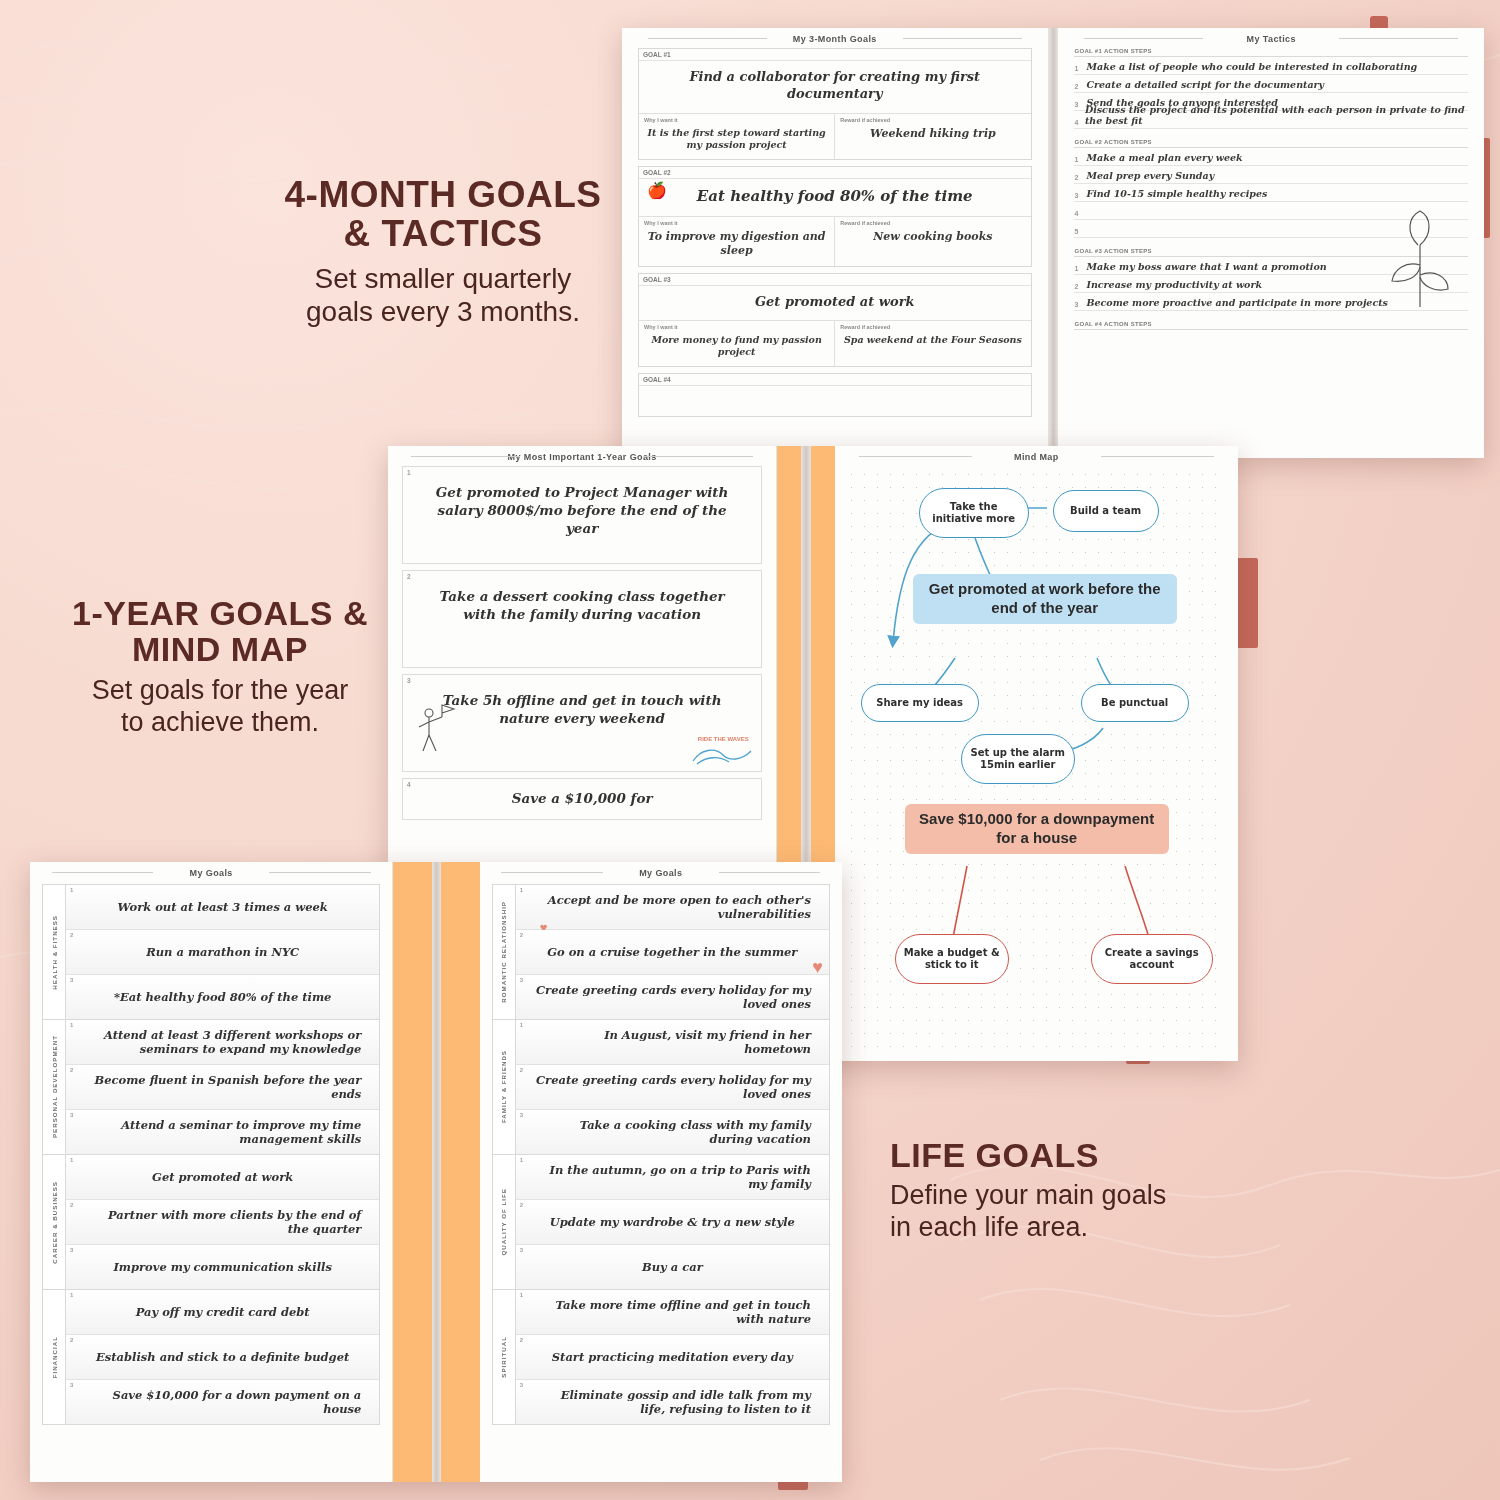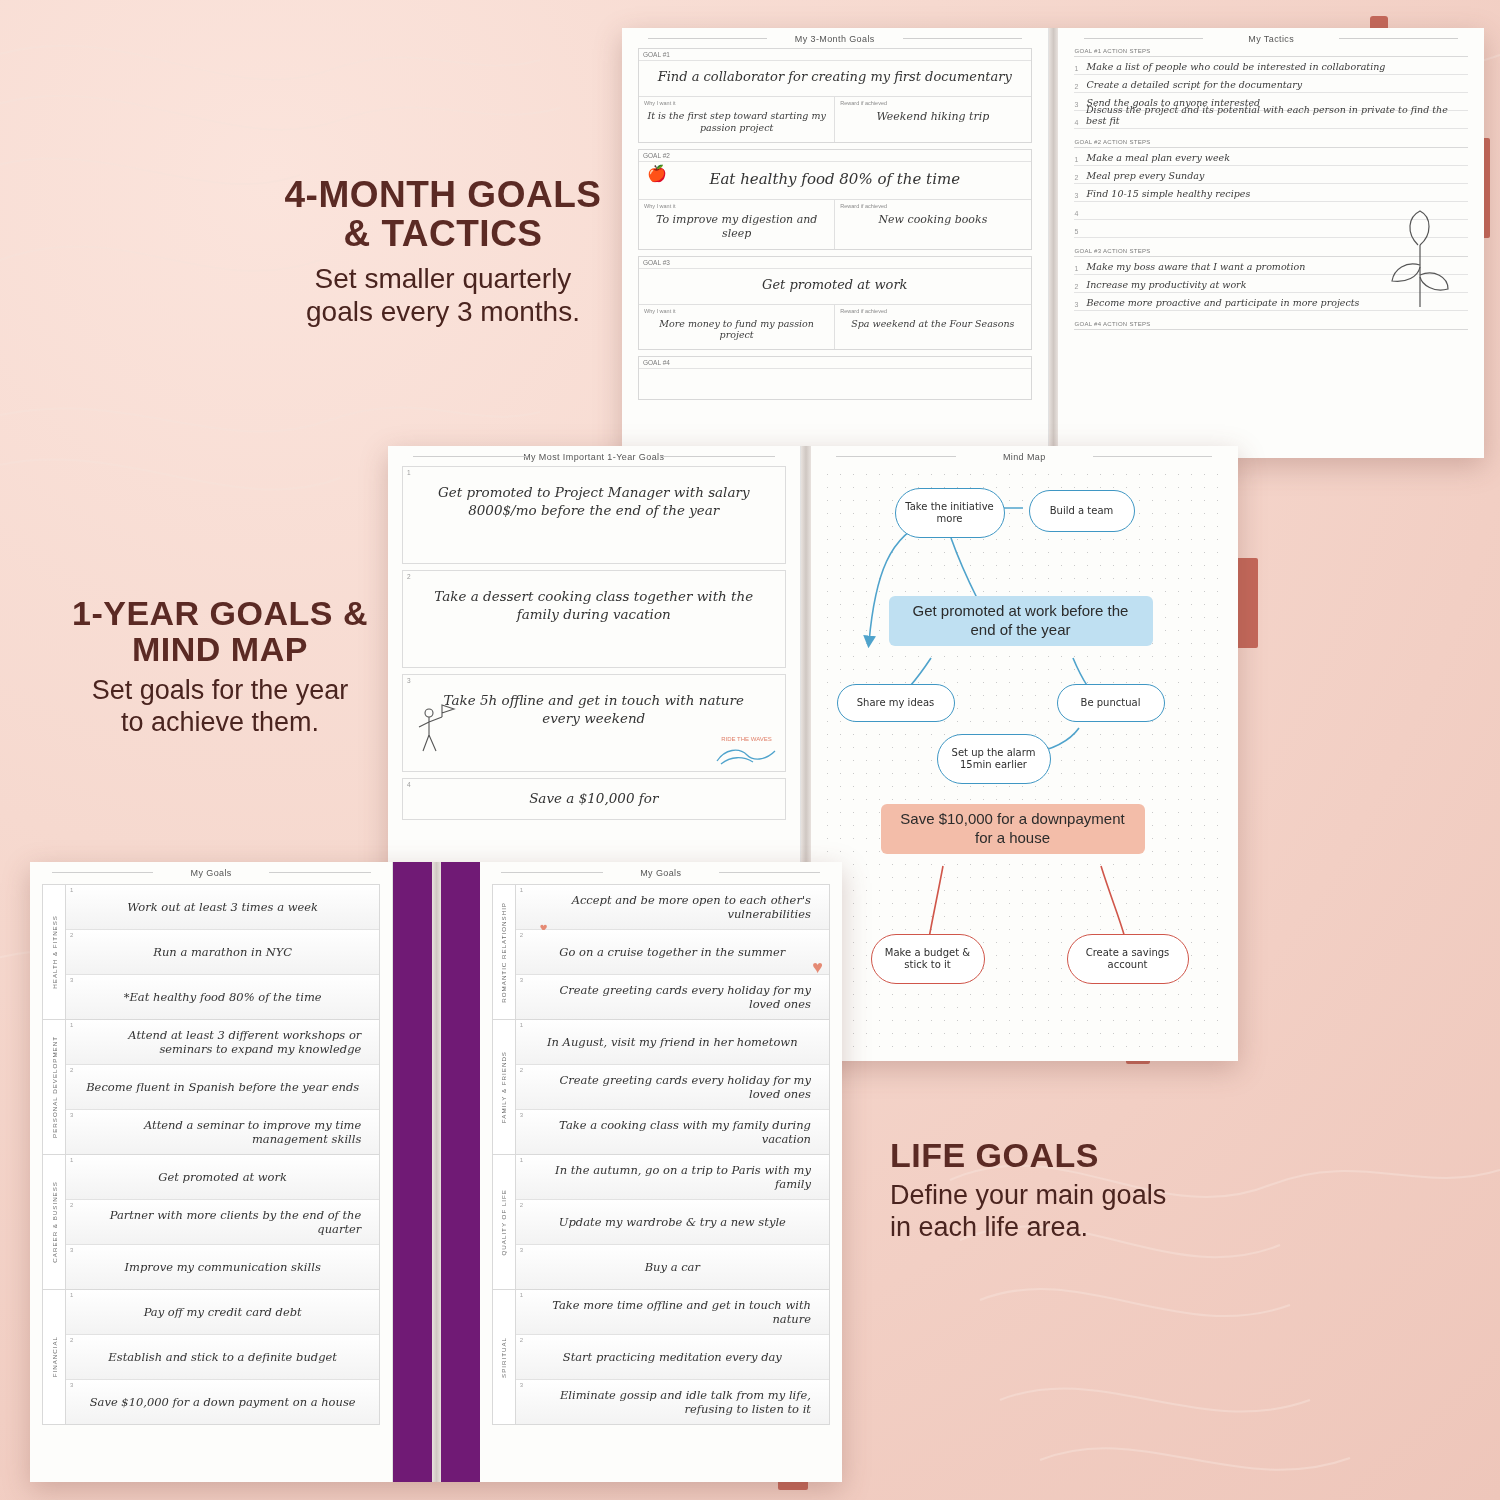--- a/index.html
+++ b/index.html
@@ -20,24 +20,25 @@
     font-weight:bold;letter-spacing:.5px;line-height:1.05;
   }
   .headline .sub{
     font-family:Liberation Sans, sans-serif;
     line-height:1.18;color:#4a241f;
   }
 
   
   .spread{
     position:absolute;
-    background:#701a75;
+    background:#fdba74;
     box-shadow:0 8px 26px rgba(120,70,60,.28);
     display:flex;
     overflow:hidden;
+    font-weight:bold;
   }
   .page{background:#fdfdfb;position:relative;overflow:hidden;}
   .page.left{border-right:1px solid #e2e2e2;}
   .gutter{
     width:10px;background:linear-gradient(to right,#e8e2de,#cfc7c2,#e8e2de);
   }
   .pg-title{
     text-align:center;font-size:9px;color:#555;letter-spacing:.4px;
     padding:6px 0 4px;position:relative;
   }
@@ -71,21 +72,21 @@
 
   .tactic-block{margin:0 16px 10px;}
   .tactic-head{font-size:6px;color:#7b7b7b;border-bottom:1px solid #d9d9d9;padding-bottom:2px;letter-spacing:.3px;}
   .tactic-line{
     display:flex;align-items:flex-end;border-bottom:1px solid #e4e4e4;height:17px;
   }
   .tactic-num{font-size:7px;color:#9a9a9a;width:12px;padding-bottom:2px;}
   .tactic-txt{font-size:9.5px;color:#3a3a3a;padding-bottom:2px;}
 
   
-  #spread-1year{left:388px;top:446px;width:850px;height:615px;}
+  #spread-1year{left:388px;top:446px;width:850px;height:615px;gap:24px;}
   #spread-1year .page.left{width:412px;height:615px;}
   #spread-1year .page.right{width:428px;height:615px;background:#fdfdfb;}
   .yr-item{margin:0 14px 6px;border:1px solid #dcdcdc;position:relative;min-height:78px;}
   .yr-num{position:absolute;left:4px;top:2px;font-size:6.5px;color:#9b9b9b;}
   .yr-text{text-align:center;font-size:13.5px;color:#333;padding:16px 26px;line-height:1.35;}
 
   .dotgrid{
     position:absolute;inset:22px 10px 10px 10px;
     background-image:radial-gradient(#c9c9c9 .9px, transparent 1px);
     background-size:13px 13px;
@@ -378,21 +379,21 @@
       </g>
       <defs>
         <marker id="ar" markerWidth="8" markerHeight="8" refX="4" refY="4" orient="auto">
           <path d="M0,0 L8,4 L0,8 z" fill="#4fa3cc"></path>
         </marker>
       </defs>
     </svg>
 
     <div class="node" style="left:84px;top:42px;width:92px;height:40px;">Take the initiative more</div>
     <div class="node" style="left:218px;top:44px;width:88px;height:32px;">Build a team</div>
-    <div class="hl blue" style="left:78px;top:150px;width:240px;">Get promoted at work before the end of the year</div>
+    <div class="hl blue" style="left:78px;top:128px;width:240px;">Get promoted at work before the end of the year</div>
     <div class="node" style="left:26px;top:238px;width:100px;height:28px;">Share my ideas</div>
     <div class="node" style="left:246px;top:238px;width:90px;height:28px;">Be punctual</div>
     <div class="node" style="left:126px;top:288px;width:96px;height:40px;">Set up the alarm 15min earlier</div>
     <div class="hl peach" style="left:70px;top:358px;width:240px;">Save $10,000 for a downpayment for a house</div>
     <div class="node red" style="left:60px;top:488px;width:96px;height:40px;">Make a budget &amp; stick to it</div>
     <div class="node red" style="left:256px;top:488px;width:104px;height:40px;">Create a savings account</div>
   </div>
 </div>
 
 <div class="band" style="left:778px;top:1470px;width:30px;height:20px;"></div>

